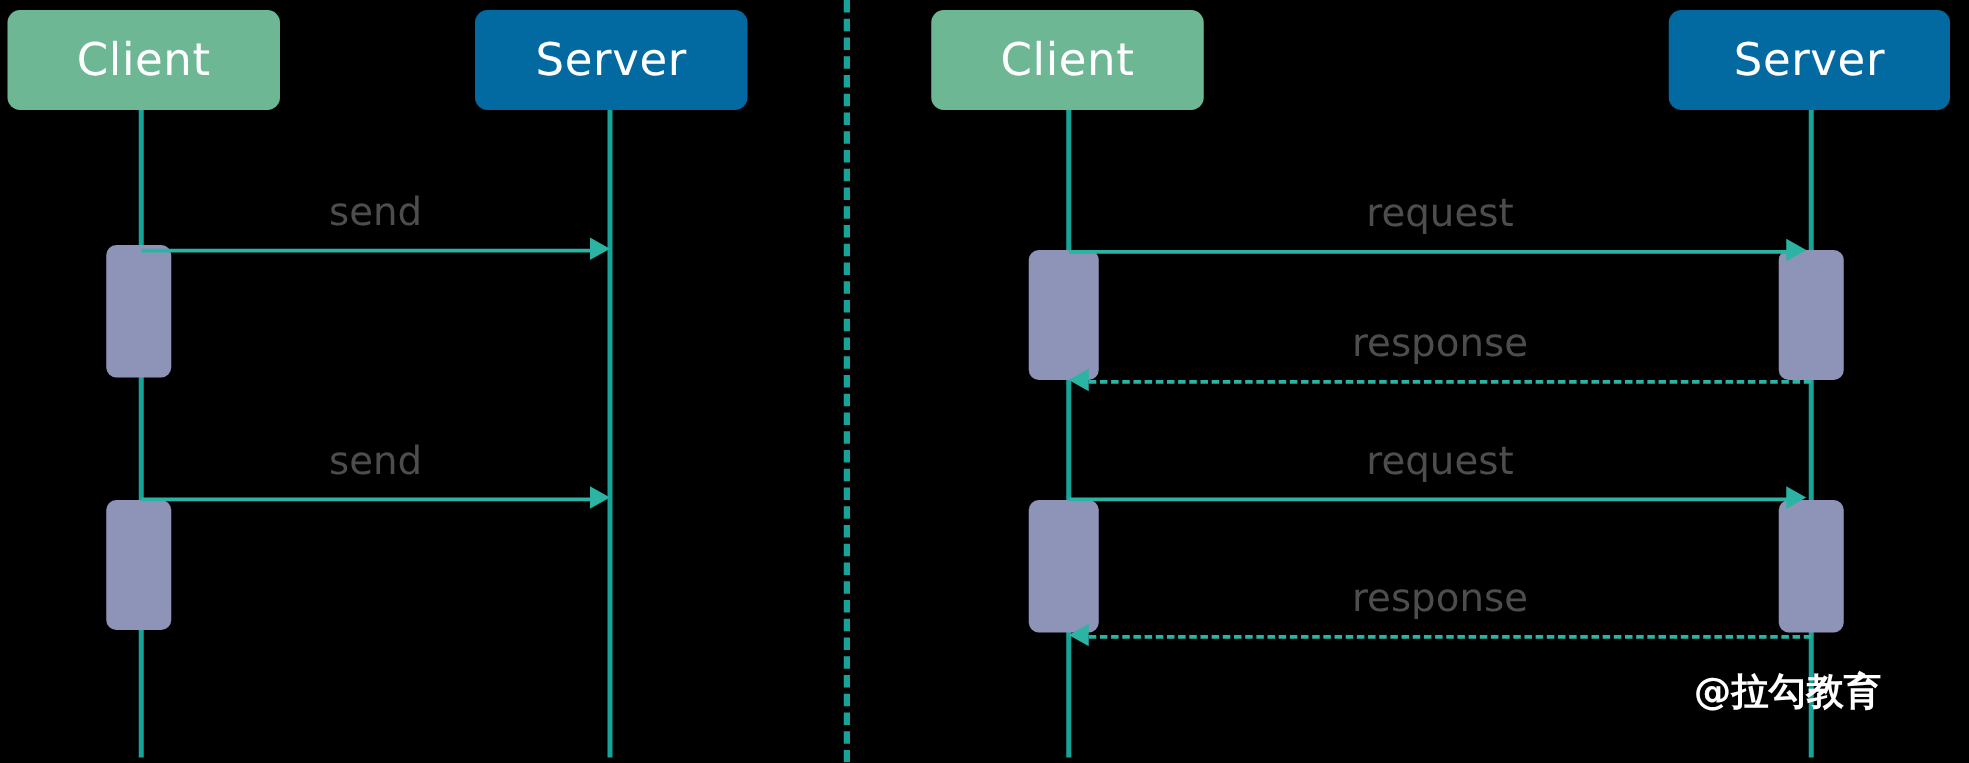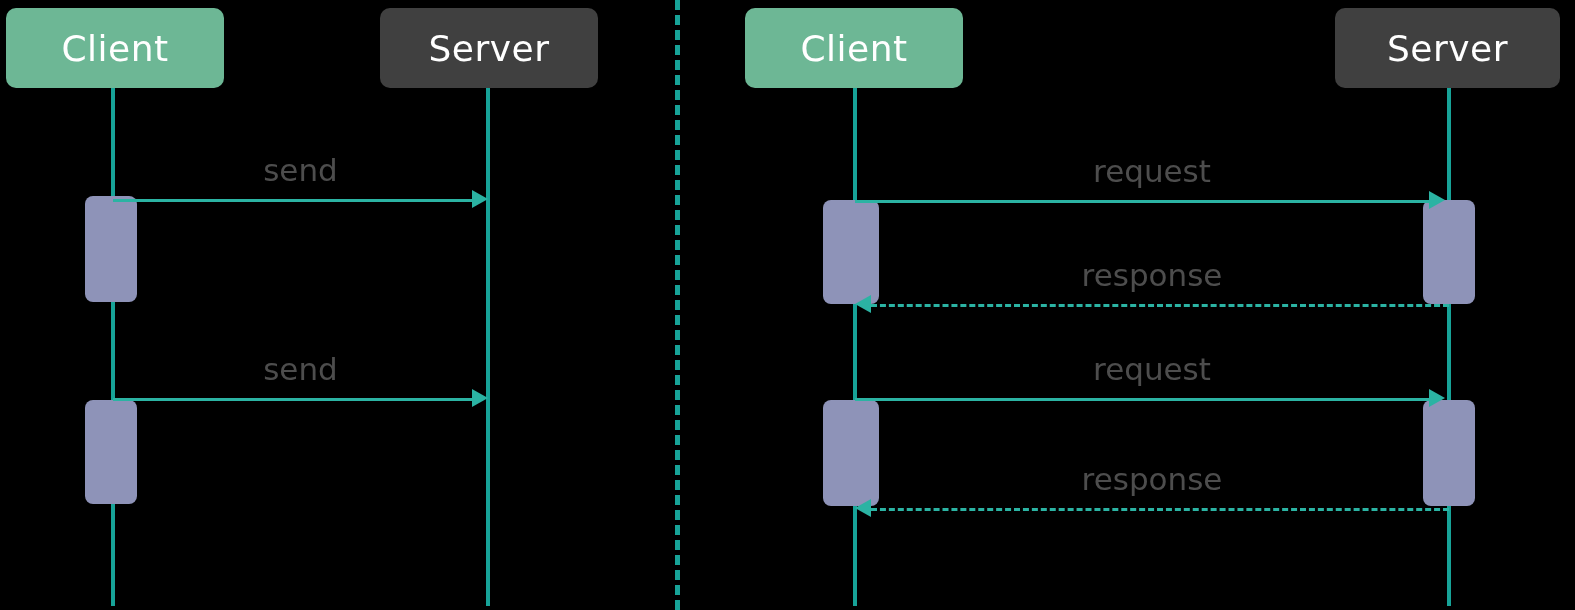--- a/index.html
+++ b/index.html
@@ -24,21 +24,21 @@
     align-items: center;
     justify-content: center;
     color: #ffffff;
     font-size: 36px;
     font-weight: 400;
     letter-spacing: 0.5px;
     box-sizing: border-box;
     user-select: none;
   }
   .participant.client { background: #6db795; justify-content: center; }
-  .participant.server { background: #404040; text-align: right; }
+  .participant.server { background: #0369a1; text-align: right; }
 
   
   .lifeline {
     position: absolute;
     width: 4px;
     background: #17a398;
   }
 
   
   .activation {
@@ -149,14 +149,15 @@
   <div class="arrow-head left" style="left:855px; top:295px;"></div>
 
   <div class="msg-label" style="left:855px; top:351px; width:594px;">request</div>
   <div class="msg-line" style="left:855px; top:398px; width:578px;"></div>
   <div class="arrow-head right" style="left:1429px; top:389px;"></div>
 
   <div class="msg-label" style="left:855px; top:461px; width:594px;">response</div>
   <div class="msg-line dashed" style="left:871px; top:508px; width:578px;"></div>
   <div class="arrow-head left" style="left:855px; top:499px;"></div>
 
+  <div class="watermark" style="left:1355px; top:533px;">@拉勾教育</div>
 
 </div>
 
 </body></html>

